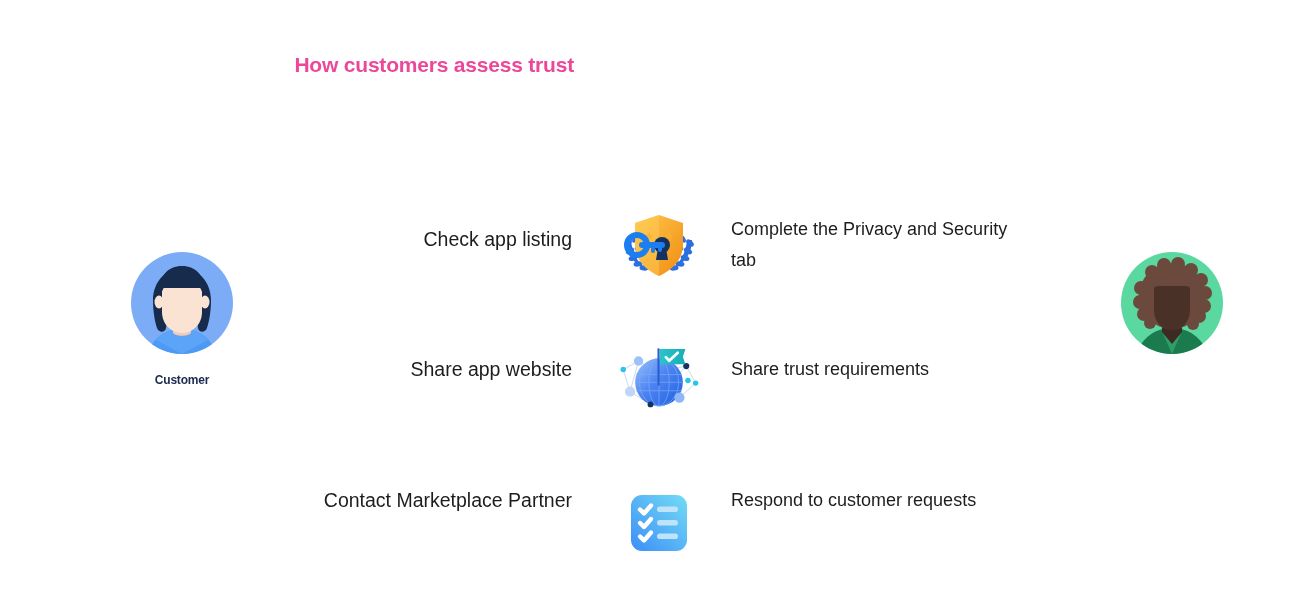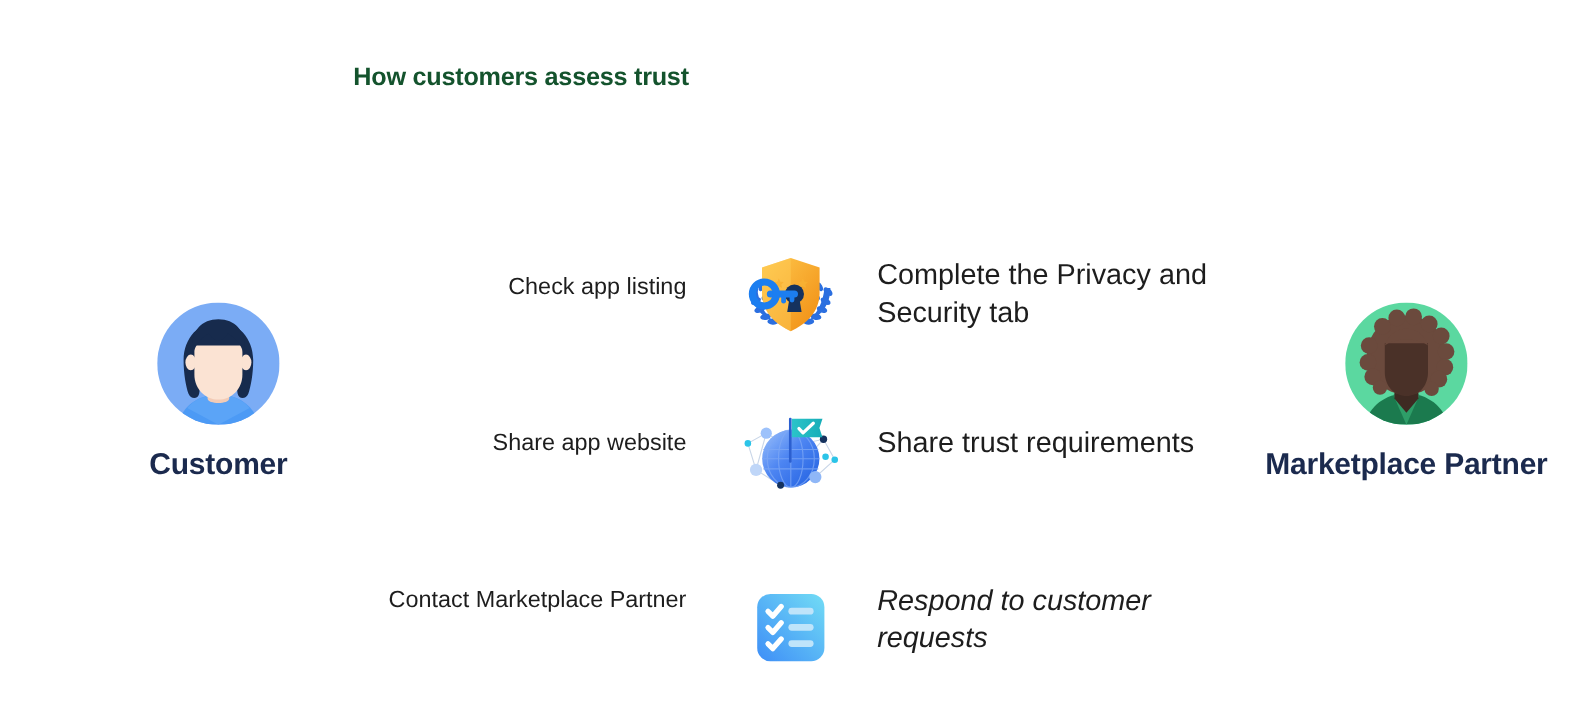--- a/index.html
+++ b/index.html
@@ -11,74 +11,74 @@
     overflow:hidden;
     position:relative;
   }
   .stage{position:relative;width:1309px;height:598px;}
 
   
   .col-head{
     position:absolute;
     font-size:21px;
     font-weight:bold;
-    color:#14532d;
+    color:#ec4899;
     letter-spacing:-0.2px;
     line-height:28px;
   }
   .col-body{
     position:absolute;
     font-size:17.5px;
     color:#3a3a3a;
     line-height:25.5px;
   }
   #head-left{ left:282px; top:51px; width:292px; text-align:right; }
   #body-left{ left:272px; top:86px; width:302px; text-align:right; }
   #head-right{ left:731px; top:51px; width:320px; text-align:left; }
   #body-right{ left:731px; top:86px; width:260px; text-align:left; }
 
   
   .persona{position:absolute;text-align:center;}
   .persona .label{
-    font-size:25px;font-weight:bold;color:#1B2A4E;
+    font-size:12px;font-weight:bold;color:#1B2A4E;
     margin-top:19px;letter-spacing:-0.2px;white-space:nowrap;
   }
   #persona-customer{ left:62px; top:252px; width:240px; }
   #persona-partner{ left:1052px; top:252px; width:240px; }
   .avatar{width:102px;height:102px;display:block;margin:0 auto;}
 
   
   .row{position:absolute;left:0;width:1309px;height:0;}
   .row-left{
     position:absolute;right:737px;width:330px;
     text-align:right;font-size:19.5px;color:#1d1d1d;line-height:31px;
   }
   .row-icon{
     position:absolute;left:613px;width:92px;height:72px;
     display:flex;align-items:center;justify-content:center;
   }
   .row-right{
     position:absolute;left:731px;width:300px;
-    text-align:left;font-size:24px;color:#1d1d1d;line-height:31px;
+    text-align:left;font-size:18px;color:#1d1d1d;line-height:31px;
   }
 
   #row-1{top:210px;}
   #row-1 .row-left{top:14px;}
   #row-1 .row-icon{top:0px;}
   #row-1 .row-right{top:4px;}
 
   #row-2{top:348px;}
   #row-2 .row-left{top:6px;}
   #row-2 .row-icon{top:-6px;}
   #row-2 .row-right{top:6px;}
 
   #row-3{top:485px;}
   #row-3 .row-left{top:0px;}
   #row-3 .row-icon{top:2px;}
-  #row-3 .row-right{top:0px;font-style:italic;}
+  #row-3 .row-right{top:0px;}
 </style>
 </head>
 <body>
 
 <div class="stage">
 
   <div class="col-head" id="head-left">How customers assess trust</div>
 
 
   <div class="persona" id="persona-customer">
@@ -139,21 +139,20 @@
           <circle cx="78" cy="64" r="7"></circle>
             <circle cx="29" cy="71" r="6"></circle>
           <circle cx="72" cy="72" r="6"></circle>
         </g>
 
         <path d="M33 34 h36 v24 c0 12 -8 20 -18 20 s-18 -8 -18 -20 z" fill="#4A3128"></path>
 
         <path d="M33 36 c3 -9 10 -14 18 -14 s15 5 18 14 c-4 -3 -10 -5 -18 -5 s-14 2 -18 5 z" fill="#6B4A3D"></path>
       </g>
     </svg>
-    <div class="label">Marketplace Partner</div>
   </div>
 
   <div class="row" id="row-1">
     <div class="row-left">Check app listing</div>
     <div class="row-icon">
       <svg width="82" height="68" viewBox="0 0 82 68">
         <defs>
           <linearGradient id="shGrad" x1="0" y1="0" x2="1" y2="1">
             <stop offset="0%" stop-color="#FFC94D"></stop>
             <stop offset="100%" stop-color="#F08C12"></stop>

